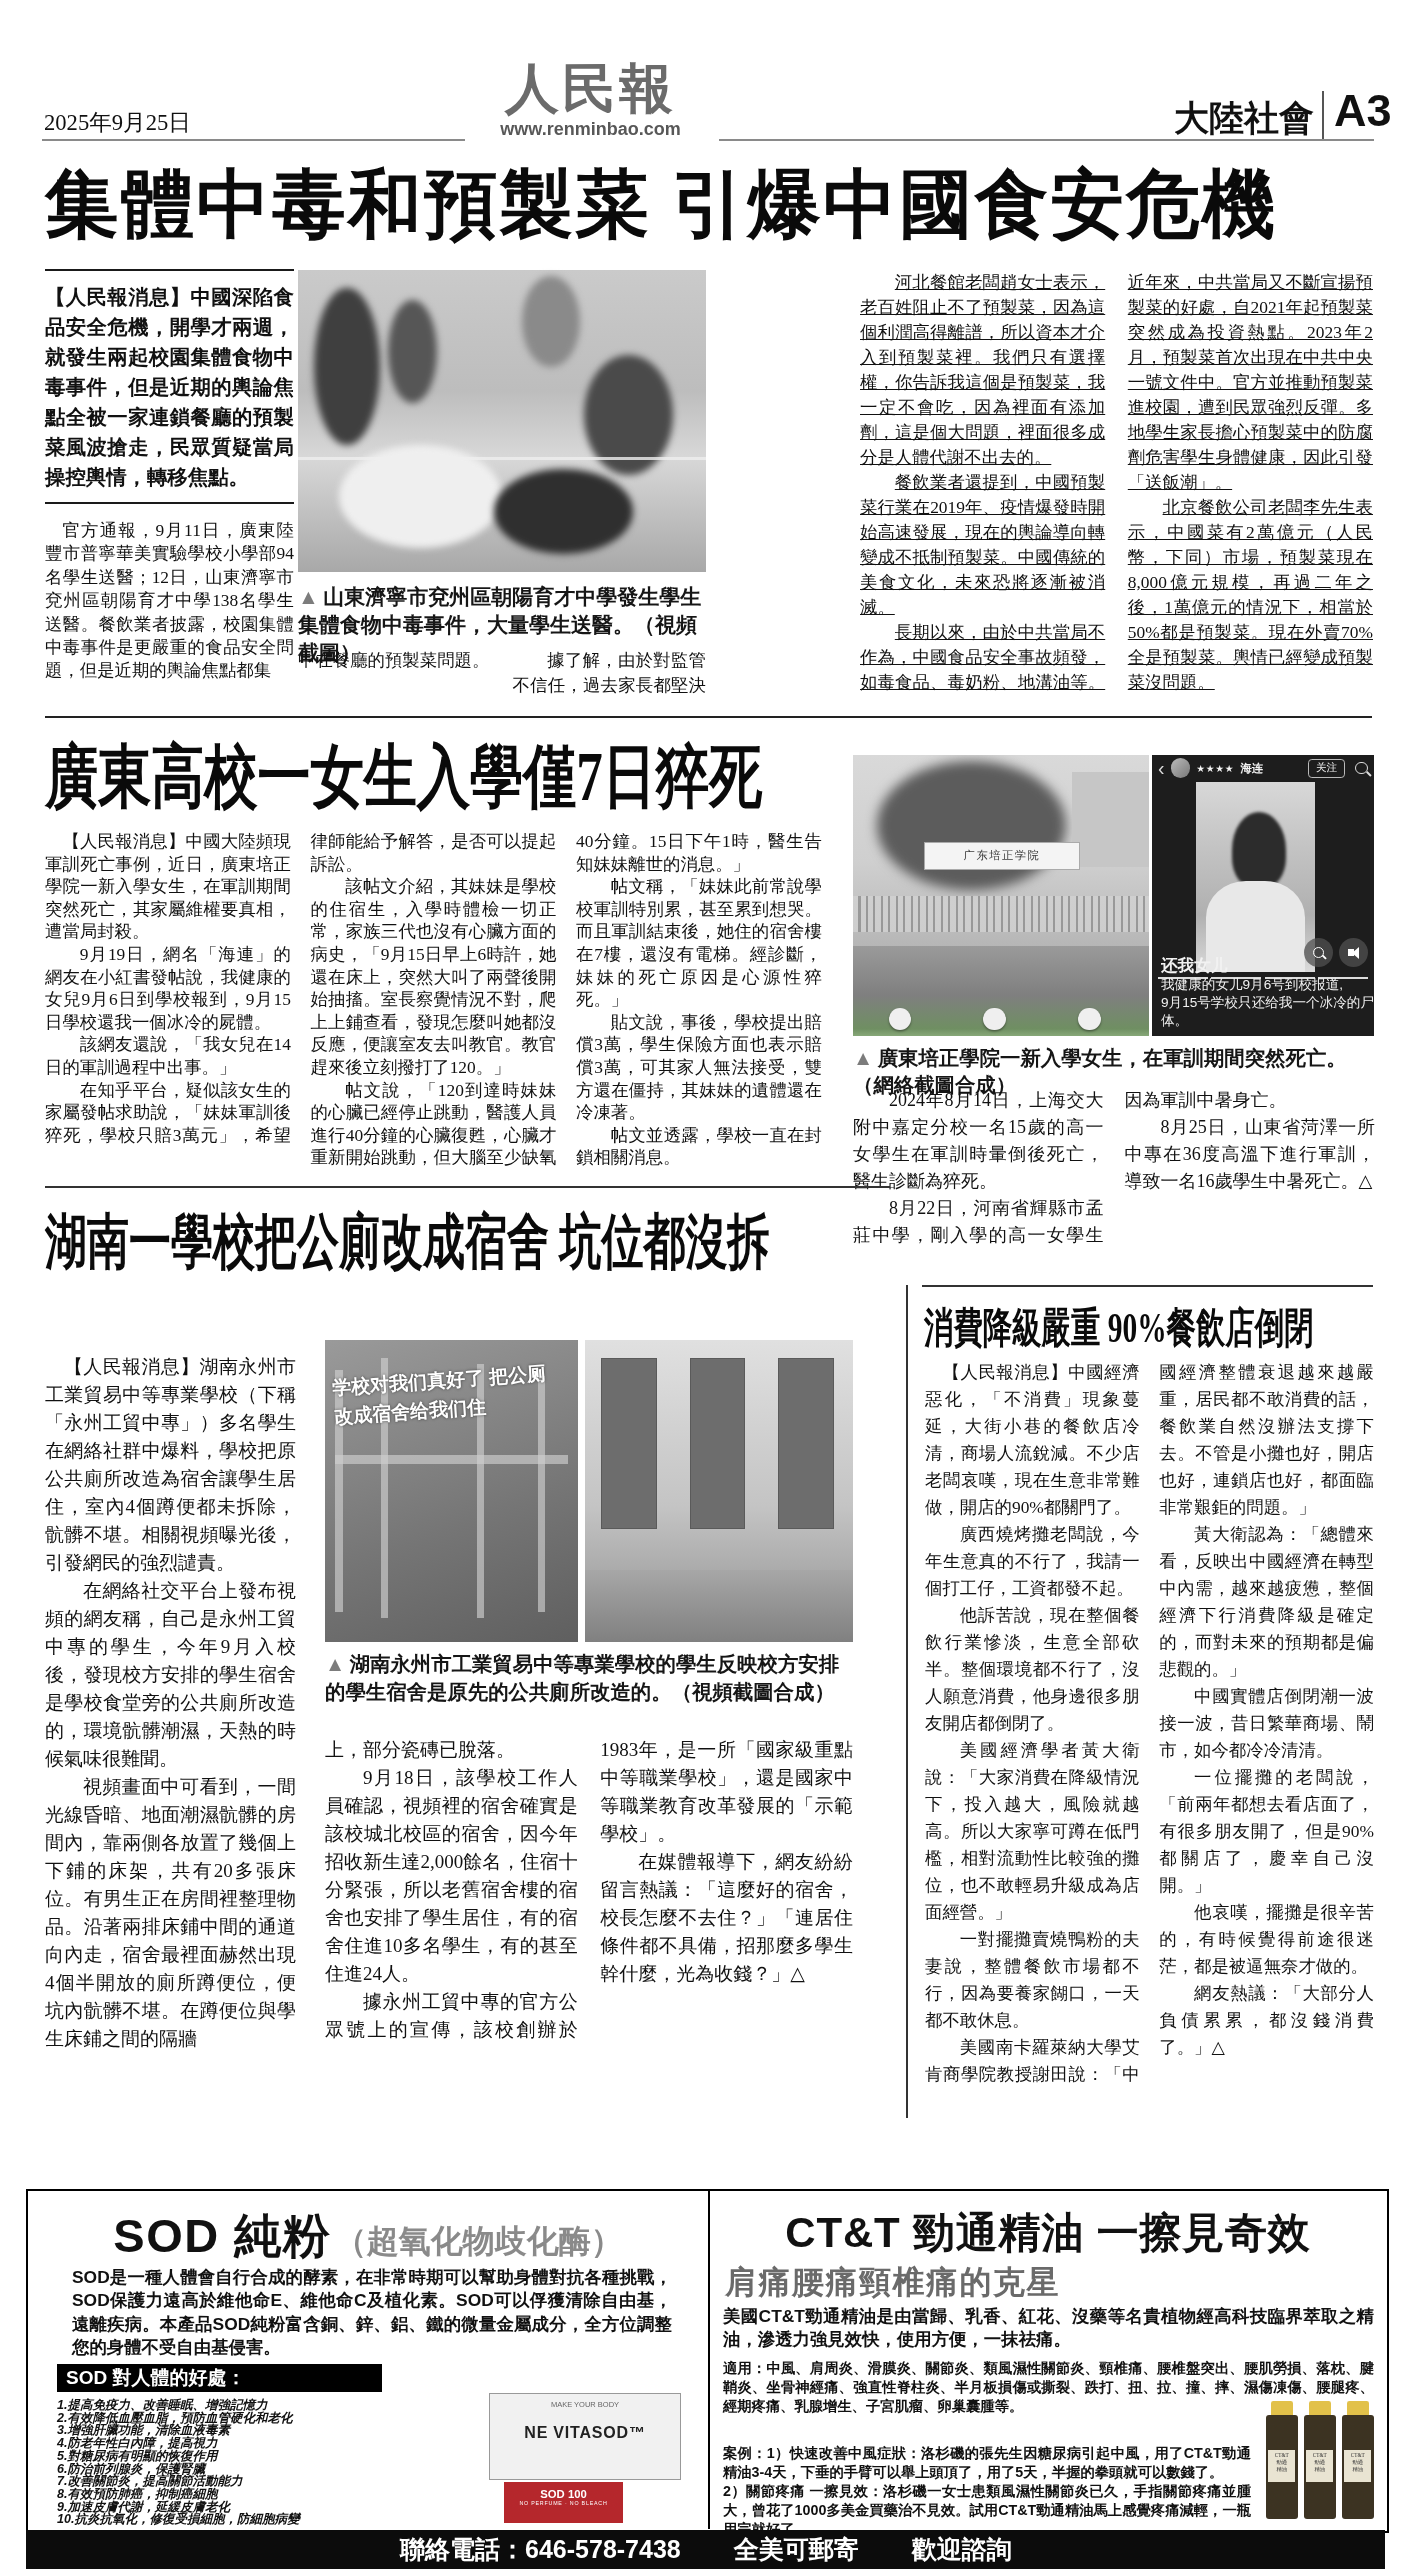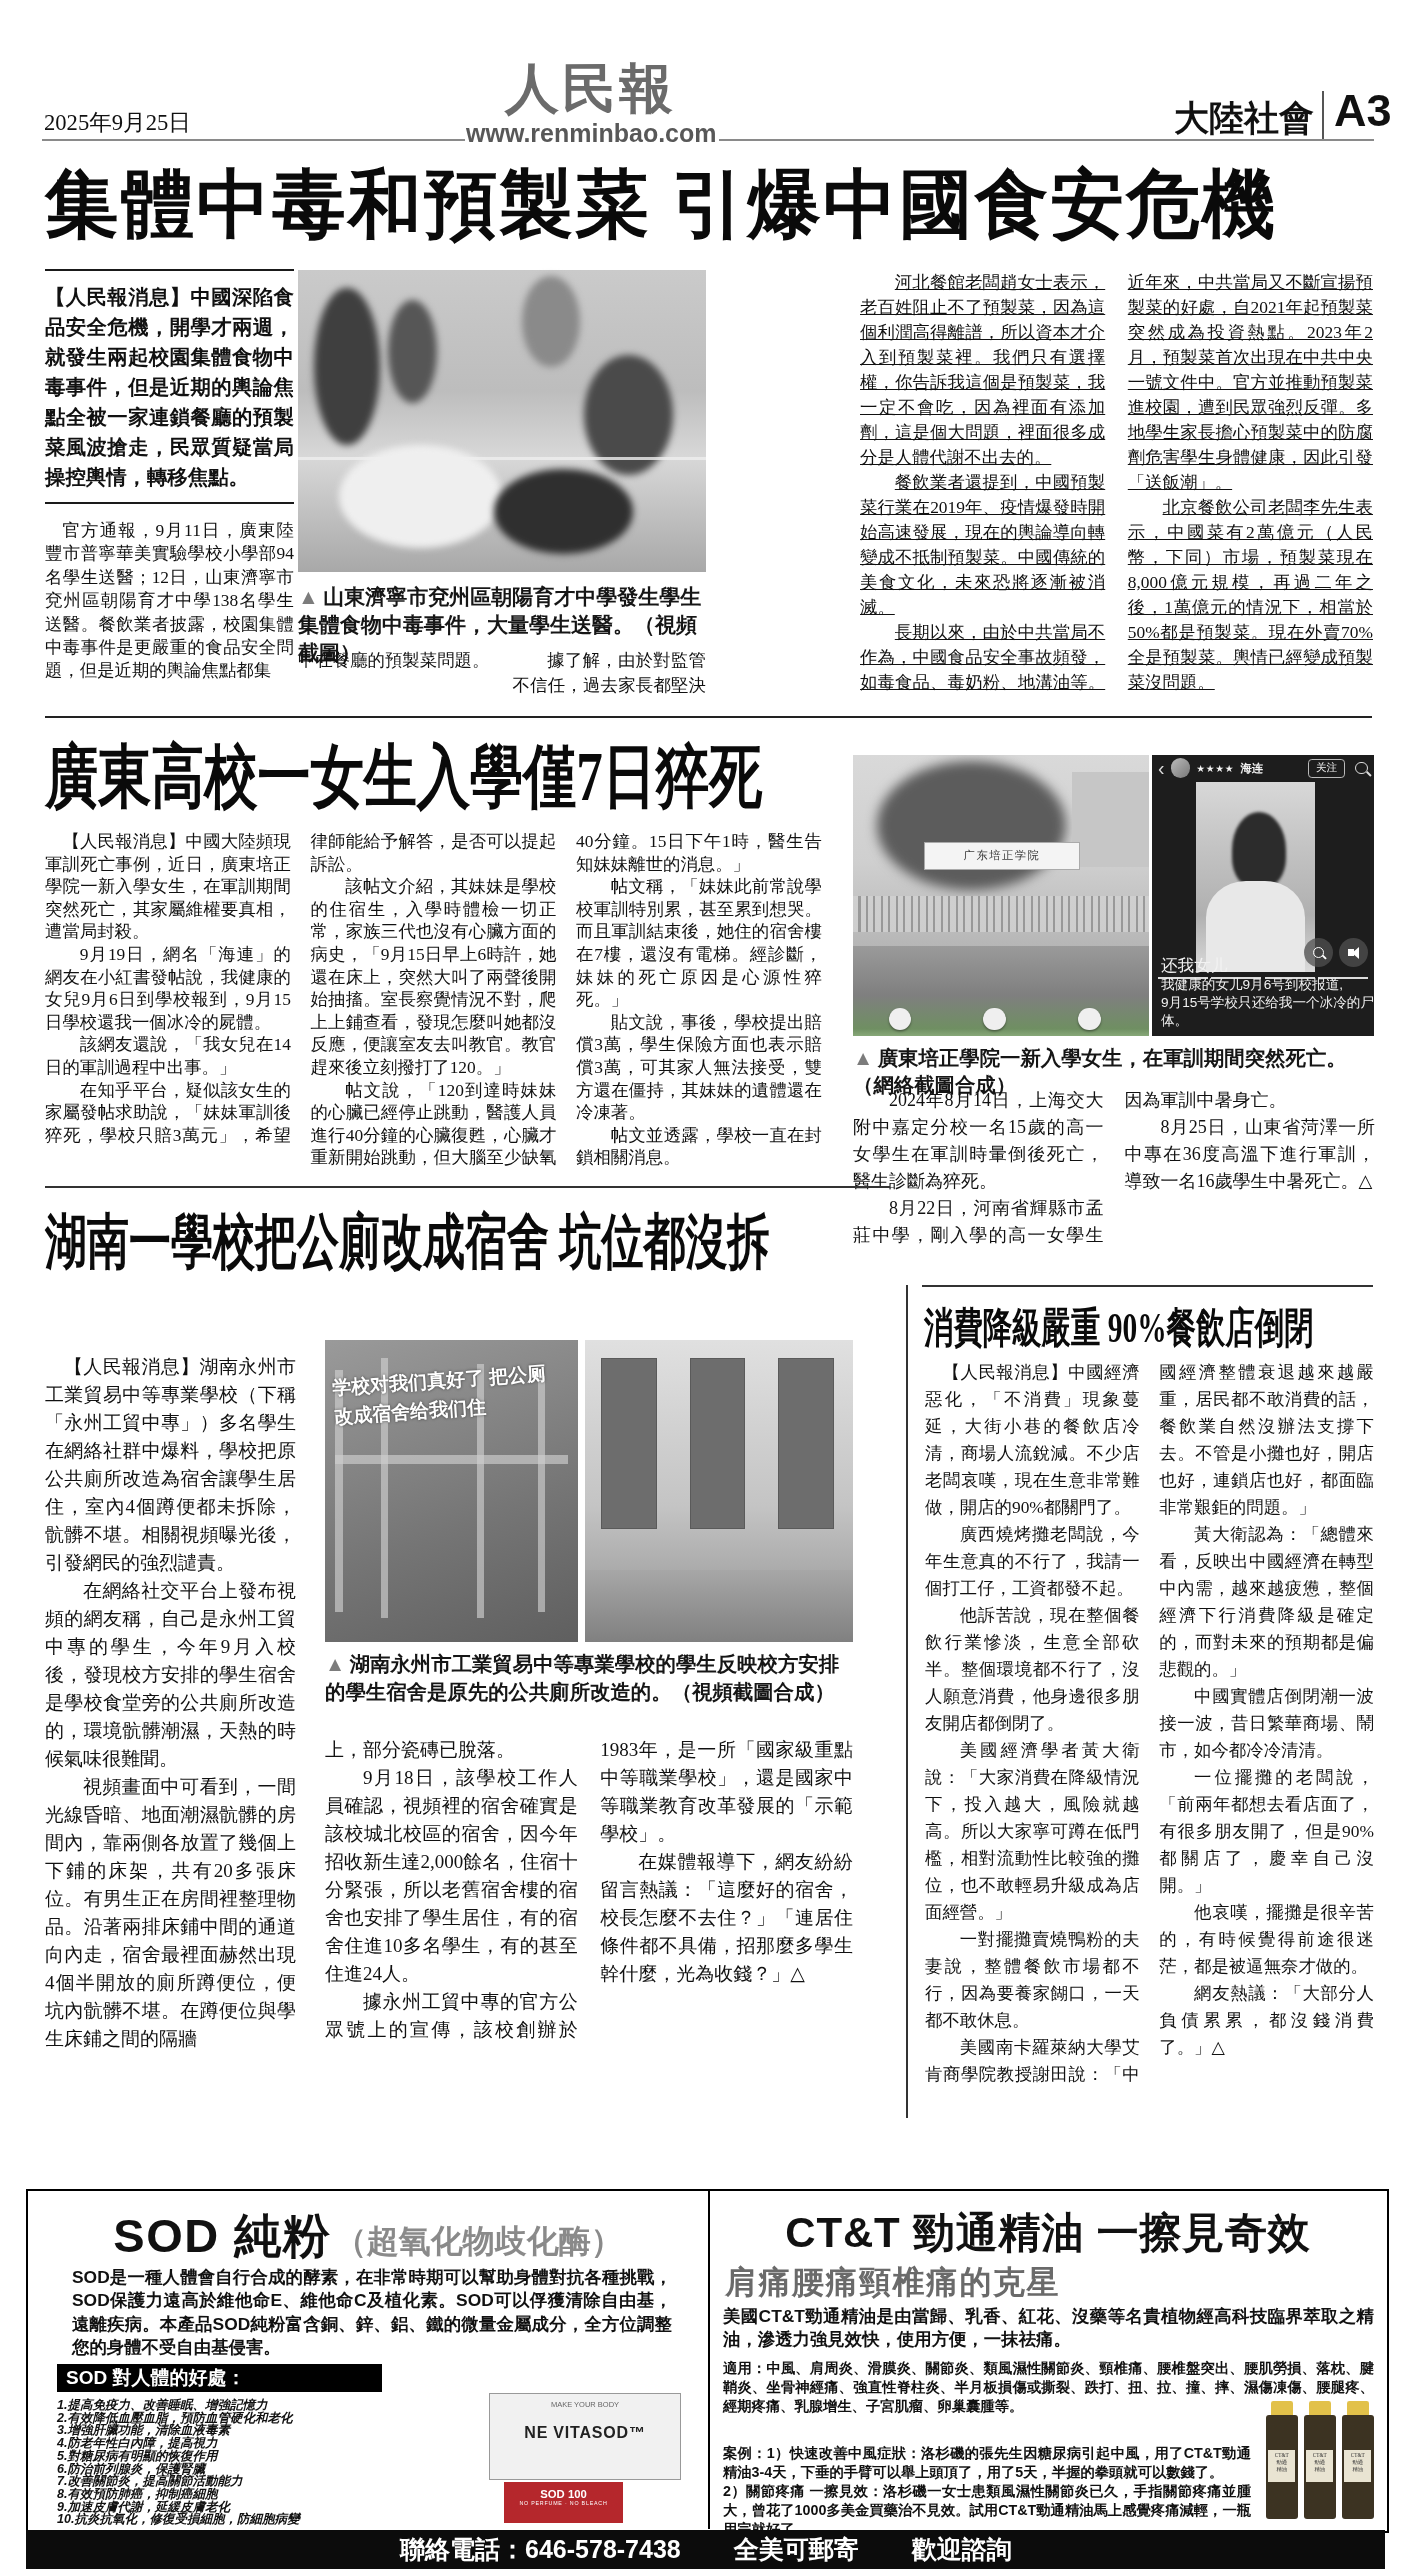--- a/index.html
+++ b/index.html
@@ -13,21 +13,21 @@
   .hl>span{display:inline-block;transform-origin:left center;}
   .just{text-align:justify;}
   .bp{margin:0;text-indent:2em;}
   .bp.first{text-indent:1em;}
   .clip{overflow:hidden;}
   .cap{font-family:"Liberation Sans","DejaVu Sans",sans-serif;font-weight:bold;color:#161616;}
   .cap .mark{color:#7c7c7c;padding-right:4.5px;}
   
   .date{left:44px;top:107px;font-size:22.6px;}
   .masthead{left:466px;top:53px;width:249px;text-align:center;font-size:54px;font-weight:900;color:#6b6b6b;letter-spacing:3px;}
-  .site{left:466px;top:119px;width:249px;text-align:center;font-size:25px;font-weight:bold;color:#585858;}
+  .site{left:466px;top:119px;width:249px;text-align:center;font-size:18px;font-weight:bold;color:#585858;}
   .section{left:1174px;top:95px;font-size:35px;font-weight:bold;}
   .secbar{left:1322px;top:91px;width:2.3px;height:48px;background:#555;}
   .pageno{left:1334px;top:85px;font-size:45px;font-weight:900;}
   
   .a1-hl{left:45px;top:155px;font-size:75px;letter-spacing:2.3px;}
   .a1-lede{left:45px;top:269px;width:249px;border-top:2.3px solid #1a1a1a;border-bottom:2.3px solid #1a1a1a;
            padding:10.6px 0;font-size:20.4px;font-weight:bold;line-height:30px;}
   .a1-col1{left:45px;top:519px;width:249px;height:187px;font-size:17.4px;line-height:23.4px;}
   .photo1{left:298px;top:270px;width:408px;height:302px;background:
       linear-gradient(180deg,#cacaca 0%,#bdbdbd 40%,#d8d8d8 62%,#a8a8a8 100%);}
@@ -61,21 +61,21 @@
   .ph-hair{position:absolute;left:30%;top:16%;width:46%;height:40%;background:#2c2c2c;border-radius:50% 50% 40% 40%;filter:blur(1.5px);}
   .ph-shirt{position:absolute;left:8%;top:52%;width:84%;height:48%;background:#e8e8e8;border-radius:40% 40% 0 0;}
   .ph-ic{position:absolute;width:29px;height:29px;border-radius:50%;background:rgba(80,80,80,.75);display:flex;align-items:center;justify-content:center;}
   .ph-ic .m{width:9px;height:9px;border:1.5px solid #fff;border-radius:50%;position:relative;}
   .ph-ic .m::after{content:"";position:absolute;width:4.5px;height:1.5px;background:#fff;right:-3.8px;bottom:-0.8px;transform:rotate(45deg);}
   .spk-box{width:6px;height:7.5px;background:#fff;}
   .spk-tri{width:0;height:0;border-top:6px solid transparent;border-bottom:6px solid transparent;border-right:7.5px solid #fff;margin-left:-2.3px;}
   .ph-prog{position:absolute;left:6px;bottom:57px;width:210px;display:flex;gap:3.8px;}
   .ph-prog div{height:2.3px;background:#dcdcdc;flex:1;}
   .ph-txt{position:absolute;left:9px;bottom:6px;font-size:13.6px;line-height:18px;color:#f2f2f2;}
-  .ph-txt .t1{font-size:16.6px;font-weight:normal;margin-bottom:1.5px;}
+  .ph-txt .t1{font-size:16.6px;font-weight:bold;margin-bottom:1.5px;}
   .a2-cap{left:853px;top:1045px;width:522px;font-size:20.4px;line-height:27px;}
   .a2-below{left:853px;top:1087px;width:522px;height:193px;column-count:2;column-gap:21px;font-size:18px;line-height:27px;}
   .div2{left:45px;top:1186px;width:845px;height:1.5px;background:#333;}
   
   .a3-hl{left:45px;top:1202px;font-size:60px;}
   .a3-col1{left:45px;top:1353px;width:251px;height:764px;font-size:19px;line-height:28px;}
   .photo3a{left:325px;top:1340px;width:253px;height:302px;background:linear-gradient(160deg,#9a9a9a,#757575 60%,#5f5f5f);overflow:hidden;}
   .bunk{position:absolute;background:#cfcfcf;opacity:.65;}
   .p3a-ov{position:absolute;left:7.5px;top:26px;color:#fff;font-size:19px;line-height:29px;font-weight:bold;transform:rotate(-4deg);
           font-family:"Liberation Sans","DejaVu Sans",sans-serif;text-shadow:0 0 3px rgba(0,0,0,.6);}

